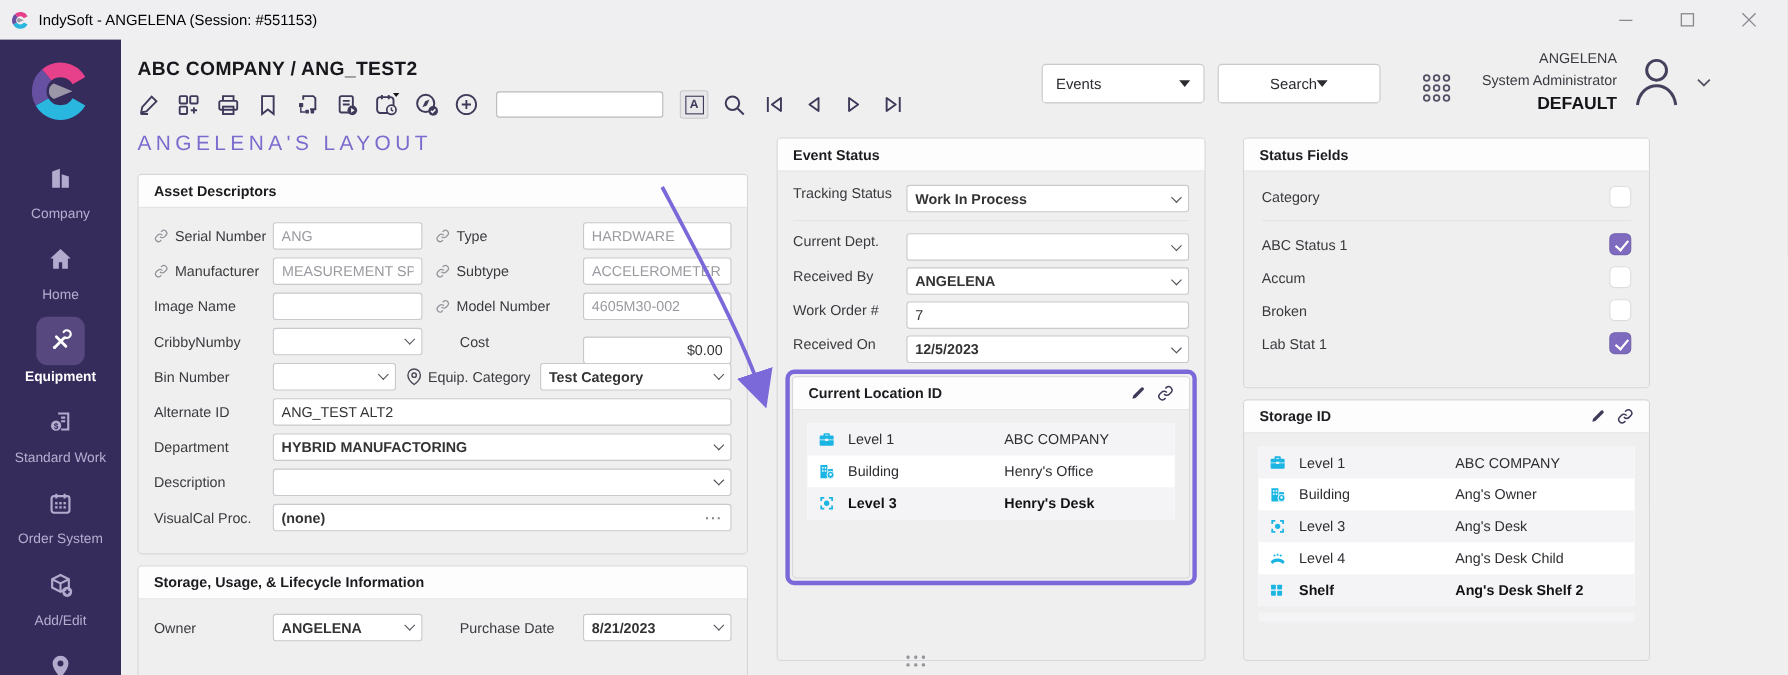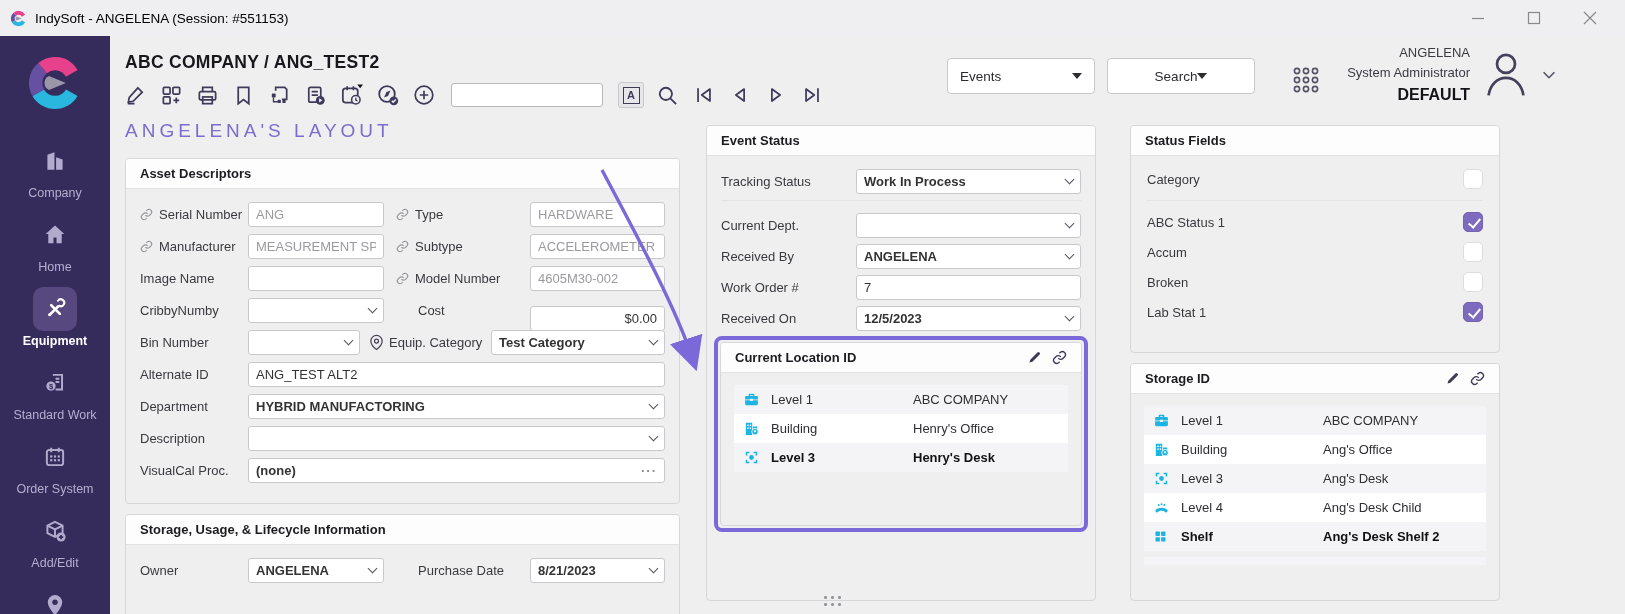--- a/index.html
+++ b/index.html
@@ -76,21 +76,21 @@
   input.inp{ width:100%; }
   .combo{ justify-content:space-between; cursor:pointer;font-weight:bold; }
   .combo .val{ overflow:hidden; white-space:nowrap; }
   .chev{ width:7px; height:7px; border-right:1.6px solid #55525c; border-bottom:1.6px solid #55525c; transform:rotate(45deg); margin-top:-3px; flex:none; margin-left:6px; }
   .muted{ color:#9b9aa0; }
   .right{ text-align:right;margin-top:16px; }
   .ellipsis-btn{ color:#8a888e; font-size:13px; letter-spacing:1px; cursor:pointer; }
   .divline{ height:1px; background:#e3e2e5; margin:10px 14px; }
 
   
-  .ev-row{ display:flex; align-items:center; margin:0 14px 5px; height:26px; font-size:13px; color:#3a3a3e;gap:32px; }
+  .ev-row{ display:flex; margin:0 14px 5px; height:26px; font-size:13px; color:#3a3a3e; }
   .ev-lbl{ width:103px; flex:none; }
   .ev-f{ flex:1; }
   .ev-div{ height:1px; background:#e3e2e5; margin:6px 14px 11px; }
 
   
   .highlight{ margin:2px 7px 0; border:4px solid #7c69d9; border-radius:8px; height:196px; padding:2px; background:#f0eff0; }
   .loc-panel{ border:1px solid #d7d6d9; border-radius:4px; background:#f0eff0; height:100%; overflow:hidden; }
   .loc-table{ margin:12px 13px 0; background:#fff; }
   .loc-row{ display:flex; align-items:center; height:29px; padding:0 9px; font-size:13px; color:#2e2e33; }
   .loc-row.alt{ background:#f4f3f5; }
@@ -741,21 +741,21 @@
                   <rect x="6" y="6.5" width="2" height="2"></rect>
                   <rect x="9.5" y="6.5" width="2" height="2"></rect>
                   <rect x="6" y="10.5" width="2" height="2"></rect>
                   <rect x="9.5" y="10.5" width="2" height="2"></rect>
                 </g>
                 <circle cx="17" cy="16.5" r="4.6" fill="currentColor" stroke="#fff" stroke-width="1.2"></circle>
                 <circle cx="17" cy="16" r="1.6" fill="#fff"></circle>
               </svg>
             </span>
           <span class="loc-lvl">Building</span>
-          <span class="loc-val">Ang's Office</span>
+          <span class="loc-val">Ang's Owner</span>
         </div>
         <div class="loc-row alt">
           <span class="loc-ic">
             <svg width="17" height="17" viewBox="0 0 24 24" fill="none" stroke="currentColor" stroke-width="2.2">
                 <path d="M5 9V5h4M15 5h4v4M19 15v4h-4M9 19H5v-4"></path>
                 <circle cx="12" cy="12" r="3.4" fill="currentColor" stroke="none"></circle>
               </svg>
             </span>
           <span class="loc-lvl">Level 3</span>
           <span class="loc-val">Ang's Desk</span>

